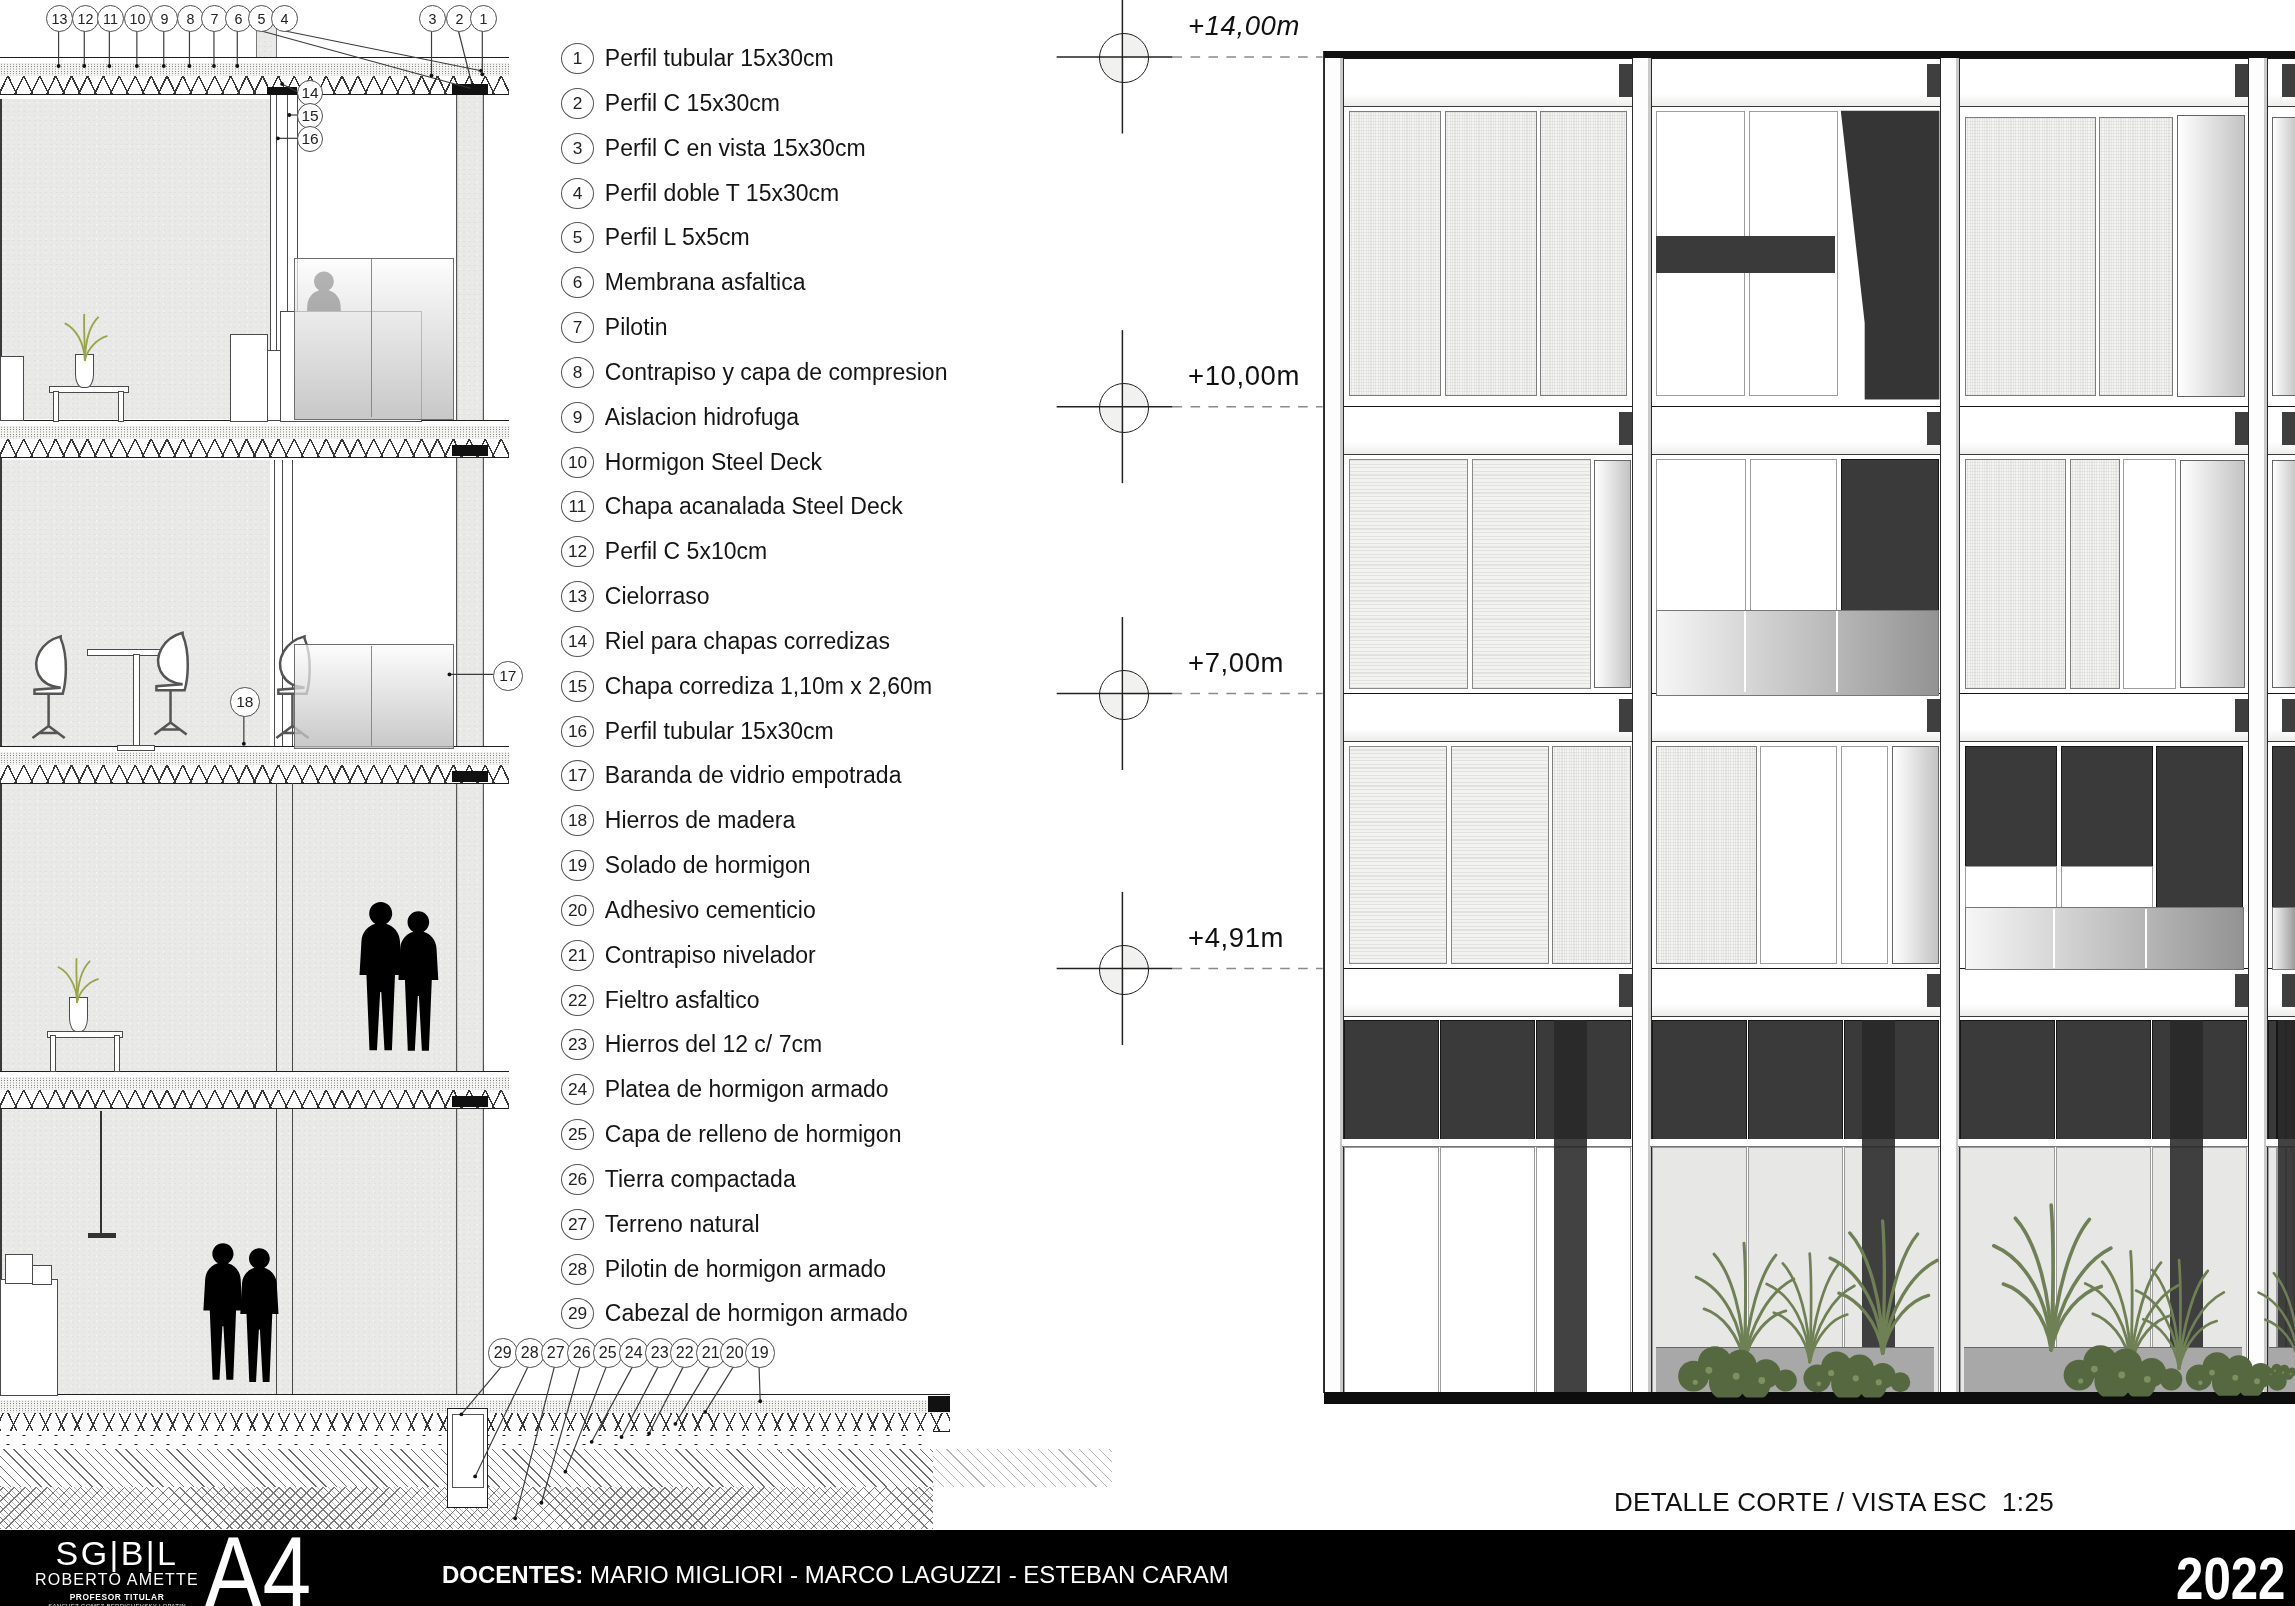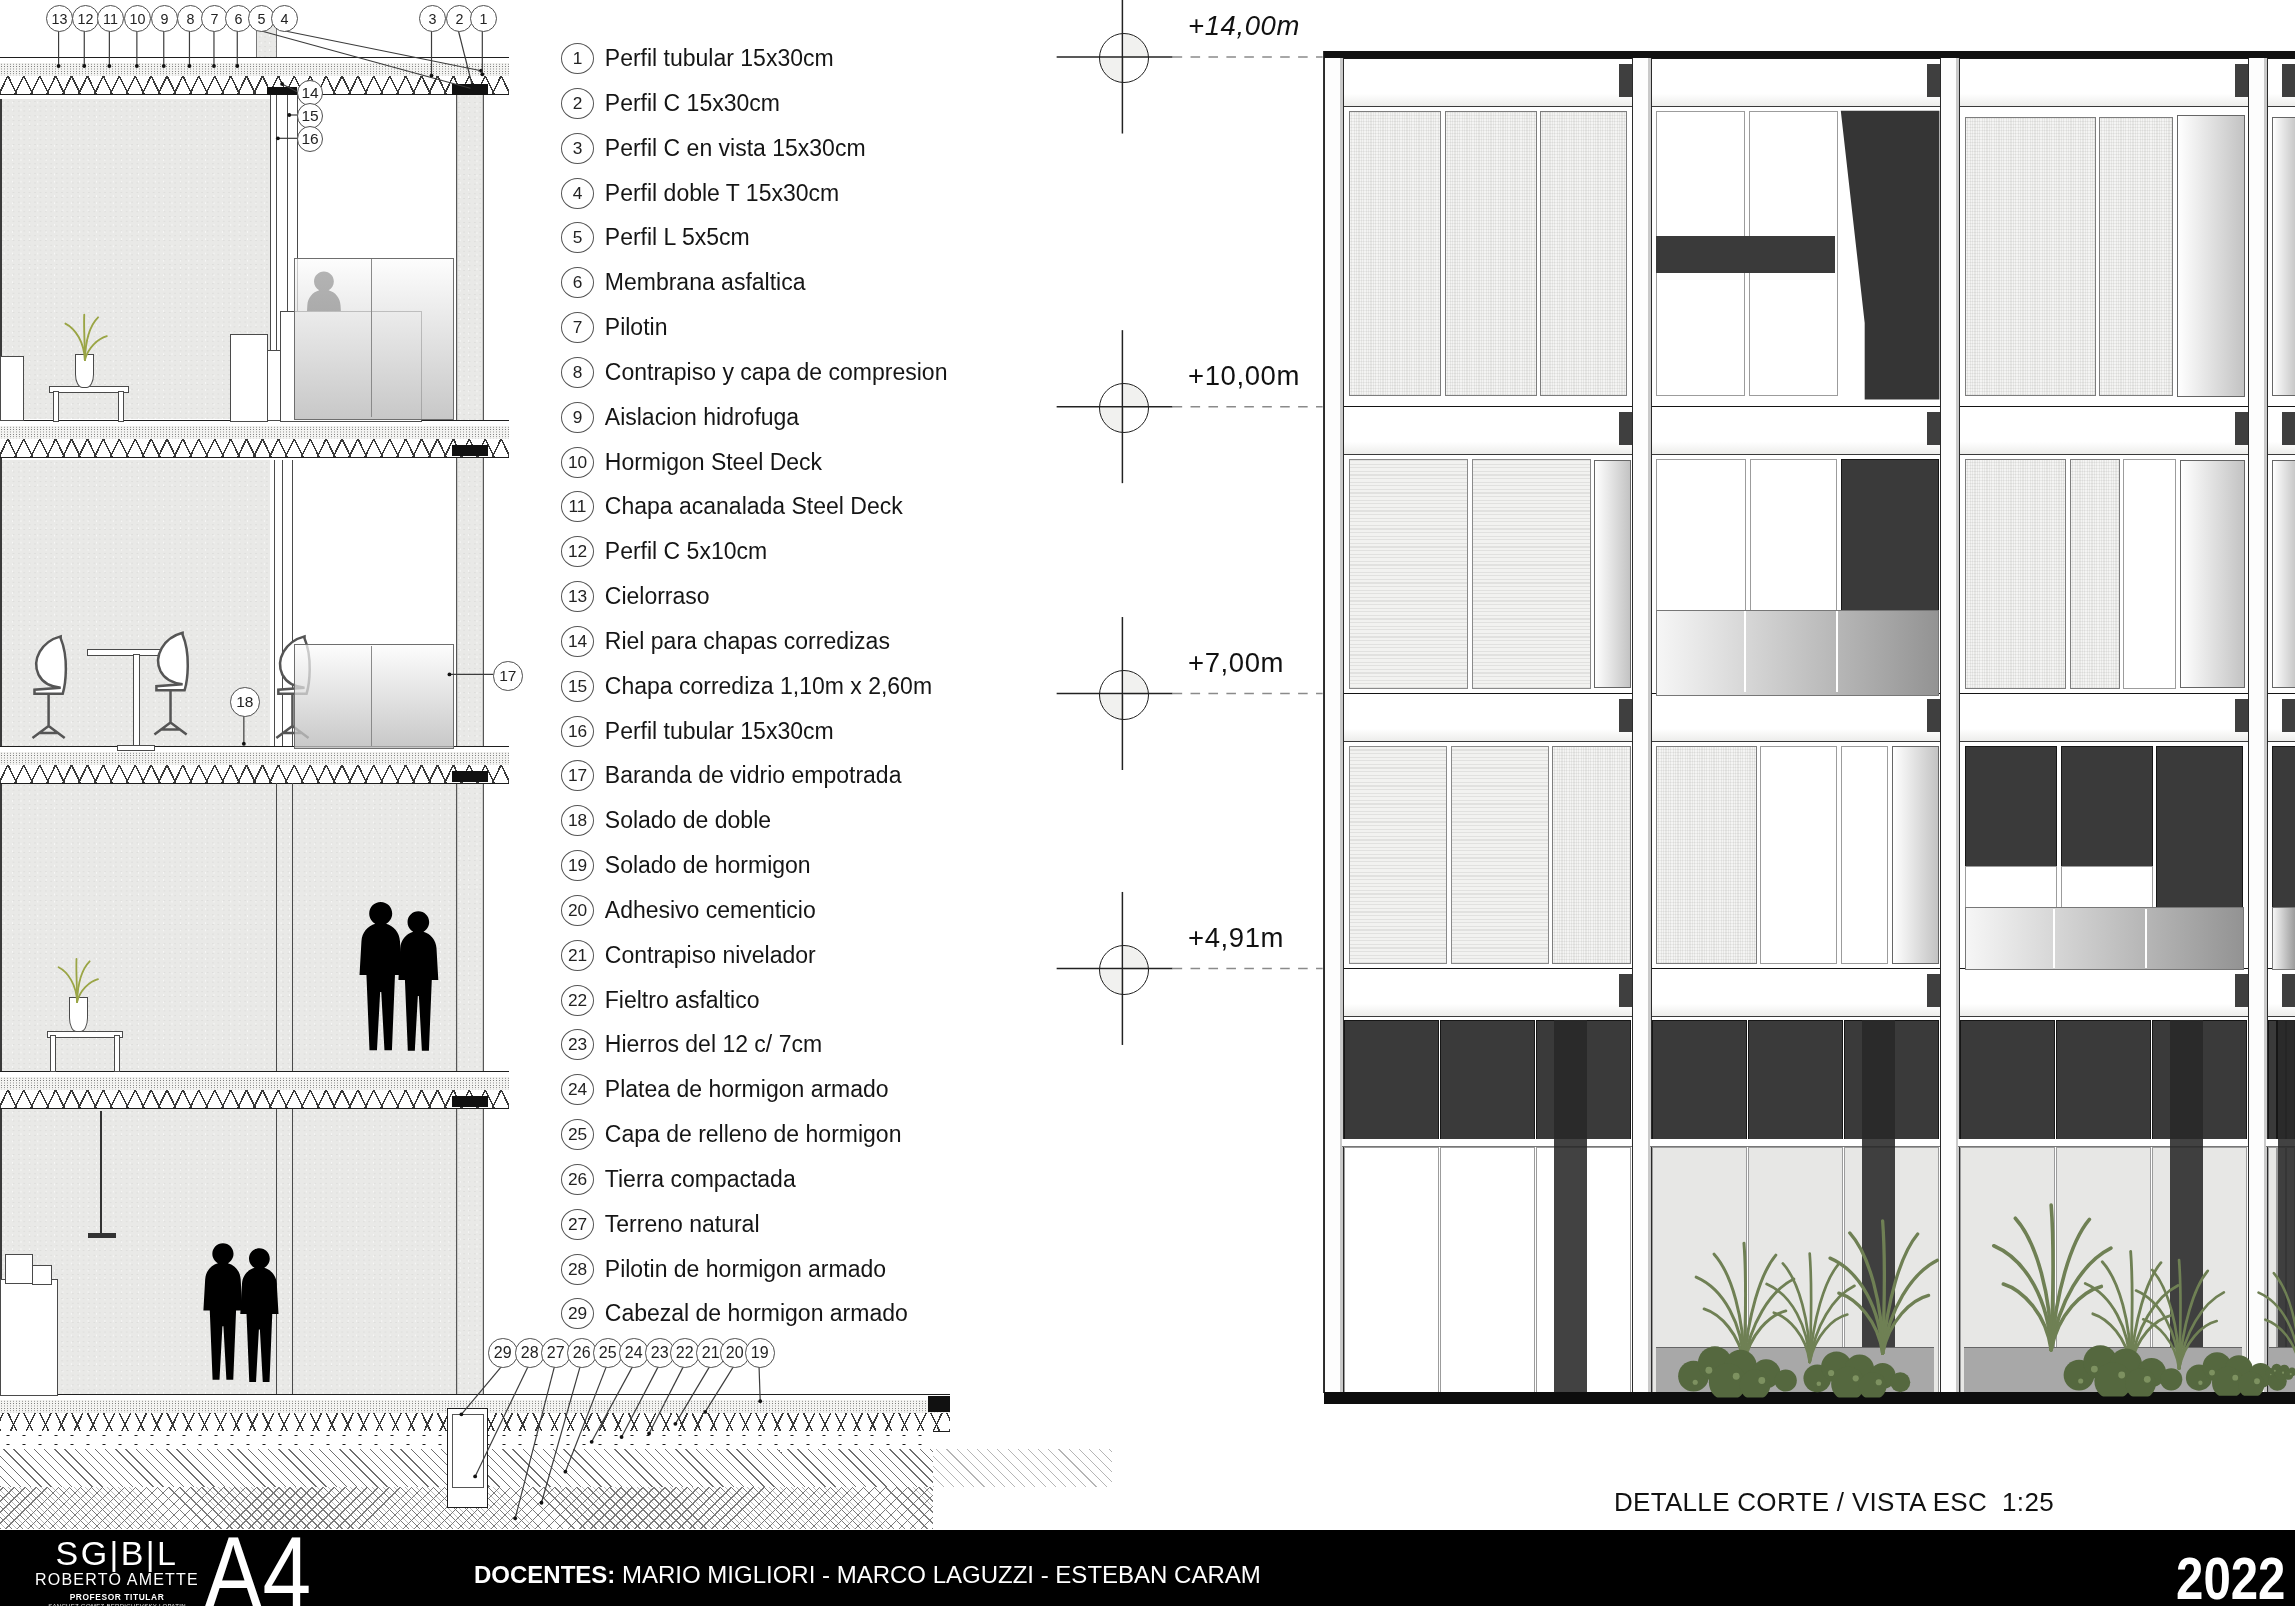--- a/index.html
+++ b/index.html
@@ -52,21 +52,21 @@
   #caption{font-size:26px;letter-spacing:0.3px;white-space:pre;z-index:3;color:#111;}
   #titlebar{position:absolute;left:0;top:1530px;width:2295px;height:77px;background:#000;color:#fff;z-index:12;}
   .tb-logo{position:absolute;left:27.5px;top:4.8px;width:179px;text-align:center;}
   .tb-logo .l1{font-size:34px;letter-spacing:2.4px;line-height:36px;}
   .tb-logo .l2{font-size:16px;letter-spacing:1.2px;line-height:18px;}
   .tb-logo .l3{font-size:8.4px;font-weight:bold;letter-spacing:0.6px;line-height:10.8px;margin-top:3.6px;}
   .tb-logo .l4{font-size:6px;letter-spacing:0.3px;line-height:7.2px;color:#e8e8e8;}
   .tb-sheet{position:absolute;left:204px;top:-8.4px;font-size:103px;line-height:103px;
             transform:scaleX(.85);transform-origin:left;}
   .tb-text{position:absolute;top:31px;font-size:24px;white-space:nowrap;}
-  .tb-text b{font-weight:bold;margin-left:32px;}
+  .tb-text b{font-weight:bold;}
   .tb-year{position:absolute;right:9.6px;top:14.3px;font-size:60px;font-weight:bold;
            transform:scaleX(.82);transform-origin:right;}
   svg.layer{position:absolute;left:0;top:0;z-index:5;pointer-events:none;}
   svg.overlay{position:absolute;left:0;top:0;z-index:10;pointer-events:none;}
   .z6{z-index:6;} .z4{z-index:4;} .z7{z-index:7;}
 </style>
 </head>
 <body>
 
 <div id="sheet">
@@ -255,21 +255,21 @@
       <div class="abs lg-row" style="left: 561px; top: 716px; width: 454px; height: 30px;">
         <div class="lg-circle">16</div>
         <div class="lg-label">Perfil tubular 15x30cm</div>
       </div>
       <div class="abs lg-row" style="left: 561px; top: 760px; width: 454px; height: 30px;">
         <div class="lg-circle">17</div>
         <div class="lg-label">Baranda de vidrio empotrada</div>
       </div>
       <div class="abs lg-row" style="left: 561px; top: 805px; width: 454px; height: 30px;">
         <div class="lg-circle">18</div>
-        <div class="lg-label">Solado de doble</div>
+        <div class="lg-label">Hierros de madera</div>
       </div>
       <div class="abs lg-row" style="left: 561px; top: 850px; width: 454px; height: 30px;">
         <div class="lg-circle">19</div>
         <div class="lg-label">Solado de hormigon</div>
       </div>
       <div class="abs lg-row" style="left: 561px; top: 895px; width: 454px; height: 30px;">
         <div class="lg-circle">20</div>
         <div class="lg-label">Adhesivo cementicio</div>
       </div>
       <div class="abs lg-row" style="left: 561px; top: 940px; width: 454px; height: 30px;">

